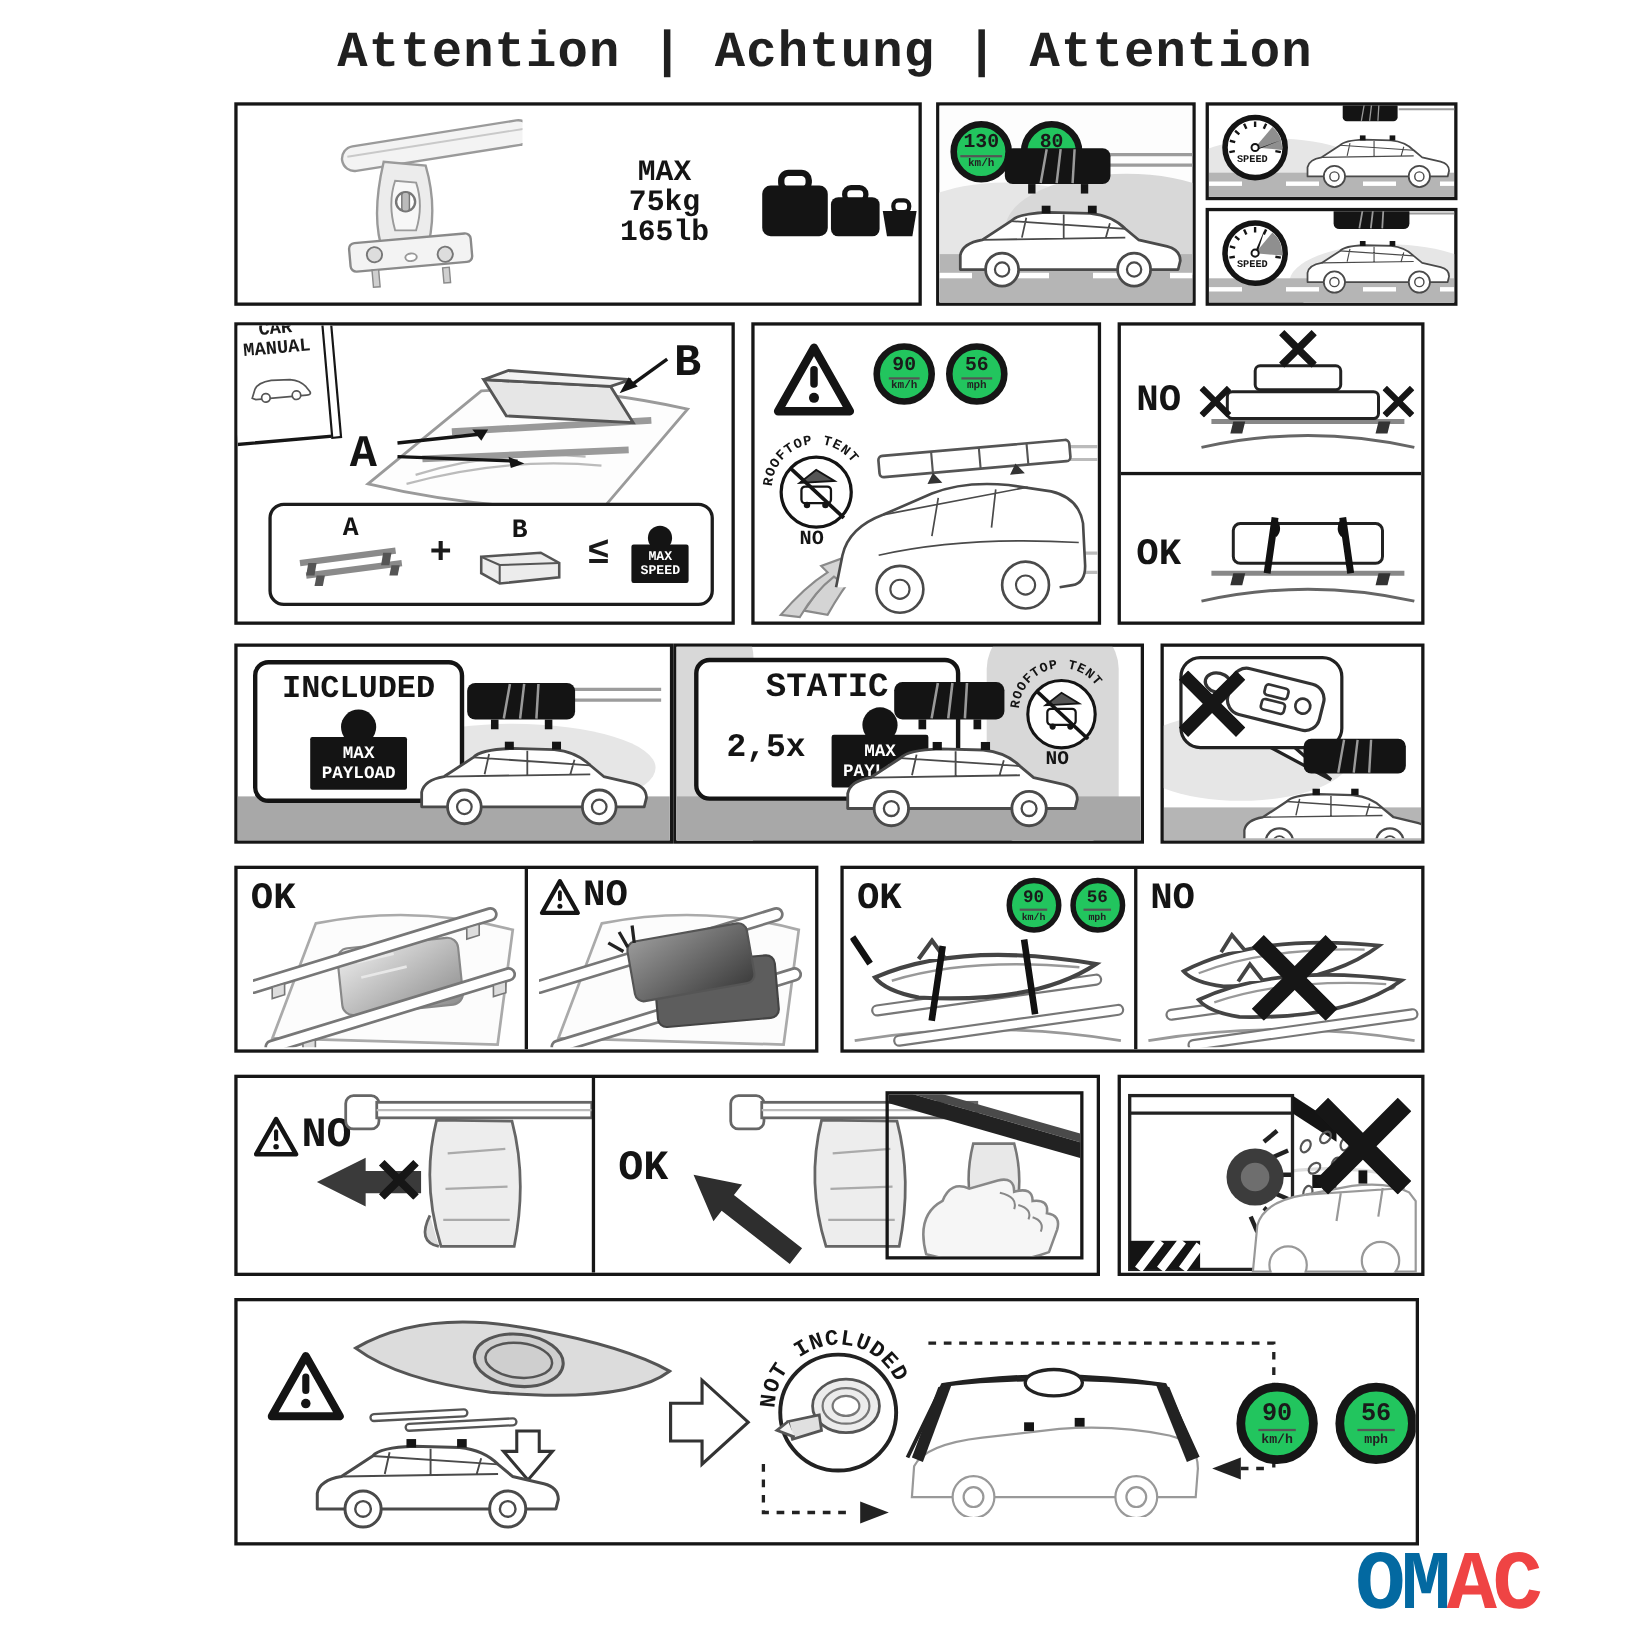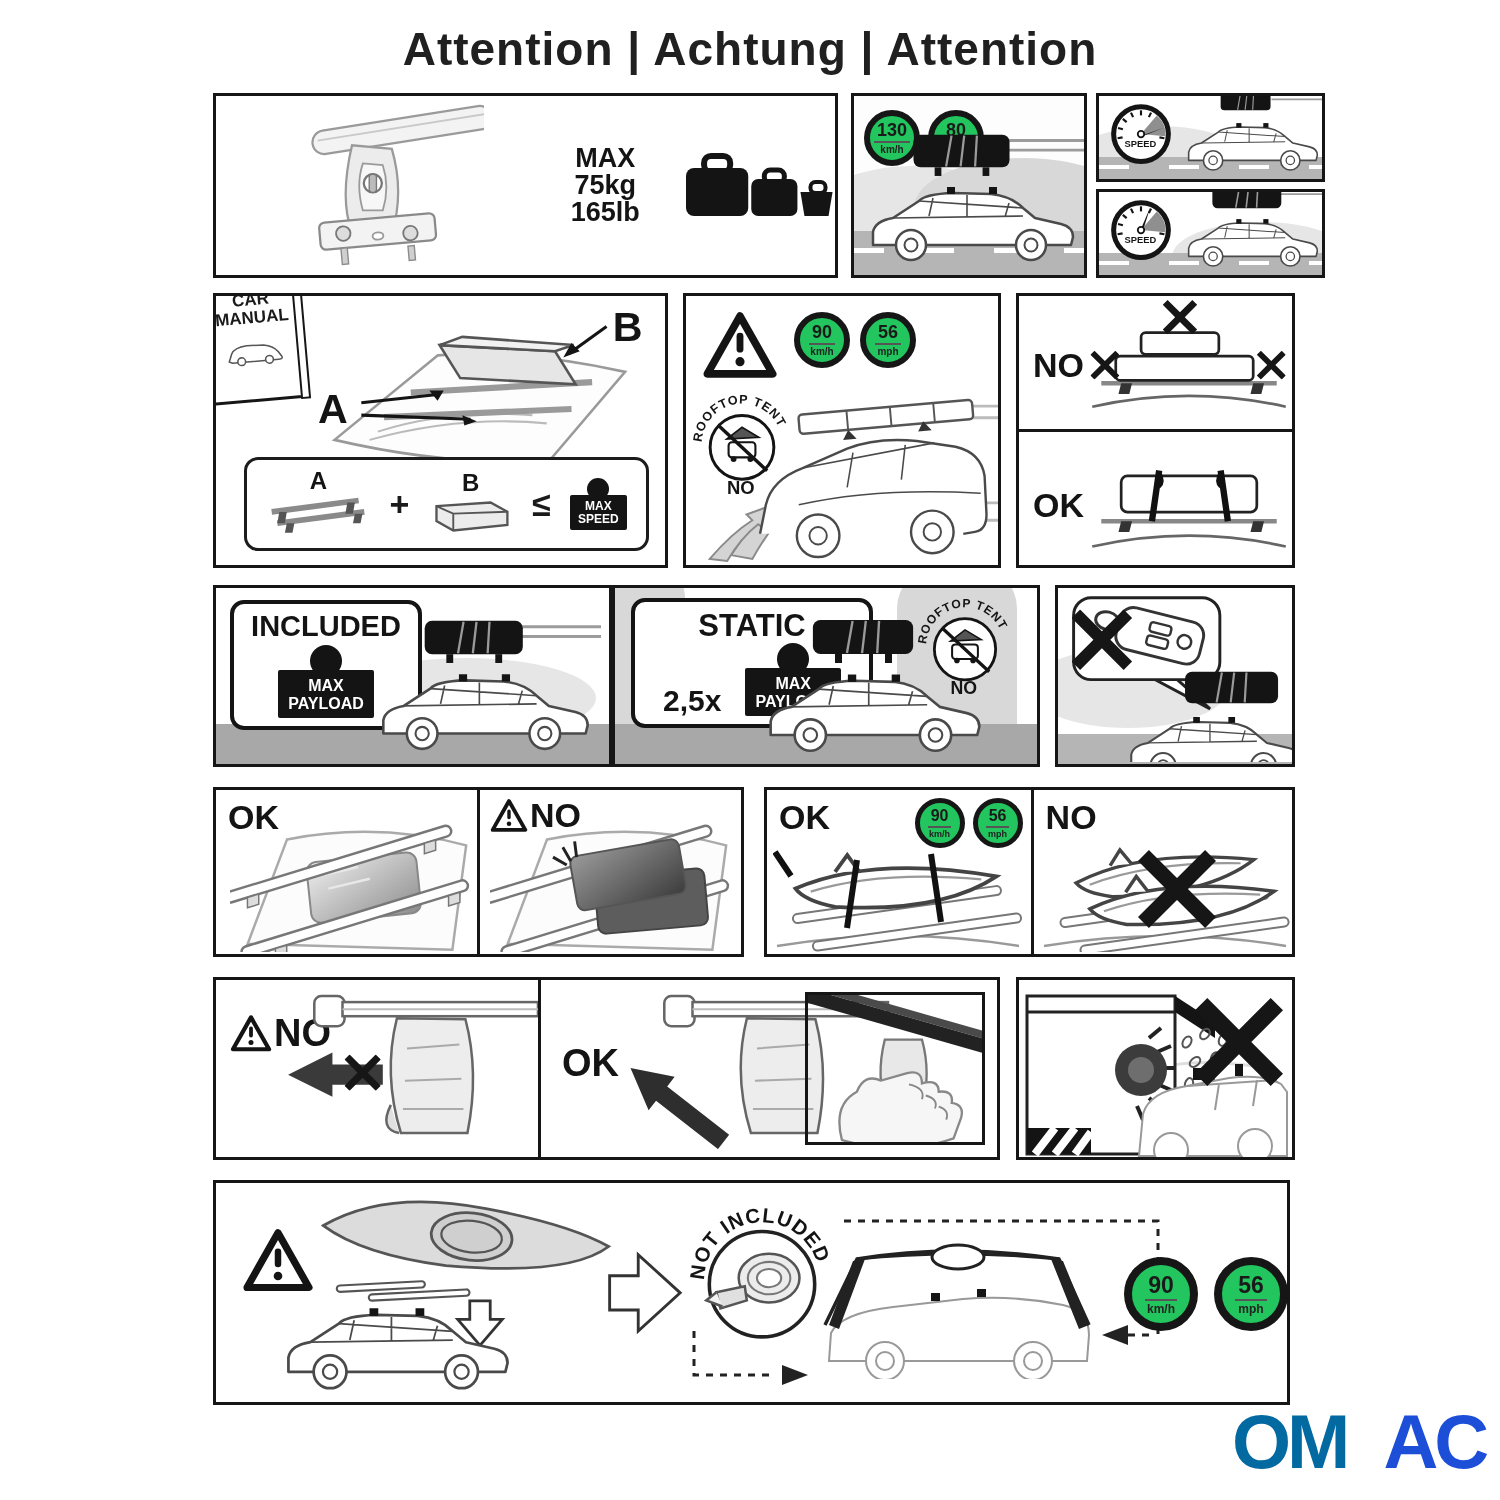--- a/index.html
+++ b/index.html
@@ -1,16 +1,16 @@
 <!DOCTYPE html>
 <html><head>
 <meta charset="utf-8">
 <style>
   html,body{margin:0;padding:0;background:#fff;font-family:"Liberation Sans",sans-serif;color:#1a1a1a;}
-  .sheet{position:relative;width:1500px;height:1500px;background:#fff;overflow:hidden;}
+  .sheet{position:relative;width:1500px;height:1500px;background:#fff;overflow:hidden;font-family:Liberation Mono, monospace;}
   .title{position:absolute;top:22px;left:0;width:100%;text-align:center;font-size:46px;font-weight:800;letter-spacing:1px;color:#202020;}
   .panel{position:absolute;border:3px solid #161616;background:#fff;box-sizing:border-box;overflow:hidden;}
   .lbl{font-weight:800;color:#141414;line-height:1;}
   .lbl-xl{font-size:34px;}
   .warnrow{display:flex;align-items:center;gap:2px;}
   
   .badge{box-sizing:border-box;border:6px solid #161616;background:#22c55e;border-radius:50%;
          display:flex;flex-direction:column;align-items:center;justify-content:center;line-height:1;flex:0 0 auto;}
   .badge .v{font-weight:800;border-bottom:2.5px solid #555;padding:0 3px 2px;}
   .badge .u{color:#222;padding-top:2px;font-weight:600;}
@@ -33,21 +33,21 @@
                  padding:7px 10px 6px;line-height:1.1;border-radius:2px;}
   .payload .pbox div{font-size:16px;}
   .payload-sm .head{width:22px;height:22px;margin-bottom:-5px;}
   .payload-sm .pbox{padding:5px 8px 4px;} .payload-sm .pbox div{font-size:12px;}
   .half{position:relative;box-sizing:border-box;}
   .vsplit{display:flex;height:100%;}
   .vsplit .half+.half{border-left:3px solid #161616;}
   .hsplit{display:flex;flex-direction:column;height:100%;}
   .hsplit .half+.half{border-top:3px solid #161616;}
   .logo{position:absolute;left:1232px;top:1404px;font-size:76px;font-weight:900;letter-spacing:-4px;line-height:1;}
-  .logo .om{color:#0369a1;} .logo .ac{color:#1d4ed8;padding-left:37px;}
+  .logo .om{color:#0369a1;} .logo .ac{color:#ef4444;}
   .abs{position:absolute;}
   .booklet{position:absolute;left:-8px;top:-14px;width:92px;height:120px;background:#fff;border:3px solid #161616;
            transform:rotate(-5deg);text-align:center;padding-top:6px;box-sizing:border-box;font-weight:800;font-size:17px;line-height:1.05;}
   .booklet:after{content:"";position:absolute;right:-9px;top:8px;width:6px;height:106px;background:#fff;border:2px solid #161616;}
   .fstrip{position:absolute;left:28px;right:16px;bottom:14px;height:88px;border:3px solid #1c1c1c;border-radius:14px;
           display:flex;align-items:center;justify-content:space-evenly;background:#fff;}
   .opsym{font-size:34px;font-weight:900;}
 </style>
 </head>
 <body>
@@ -359,21 +359,21 @@
       <use href="#sym-car" x="5" y="48" width="230" height="96"></use>
     </svg>
   </div>
 
   <div class="panel" style="left:612px;top:585px;width:428px;height:182px;">
     <div class="hill hill2" style="left:-40px;top:-30px;width:110px;height:240px;border-radius:40px;"></div>
     <div class="hill hill2" style="right:20px;top:-20px;width:120px;height:200px;border-radius:40px;"></div>
     <div class="grass"></div>
     <div class="sign" style="left:16px;top:10px;width:210px;">
       <div class="lbl" style="font-size:31px;">STATIC</div>
-      <div style="display:flex;align-items:flex-end;justify-content:center;gap:24px;margin-top:2px;">
+      <div style="display:flex;align-items:center;justify-content:center;gap:24px;margin-top:2px;">
         <div class="lbl" style="font-size:30px;">2,5x</div>
         <div class="payload">
           <div class="head"></div>
           <div class="pbox">
             <div>MAX</div>
             <div>PAYLOAD</div>
           </div>
         </div>
       </div>
     </div>

